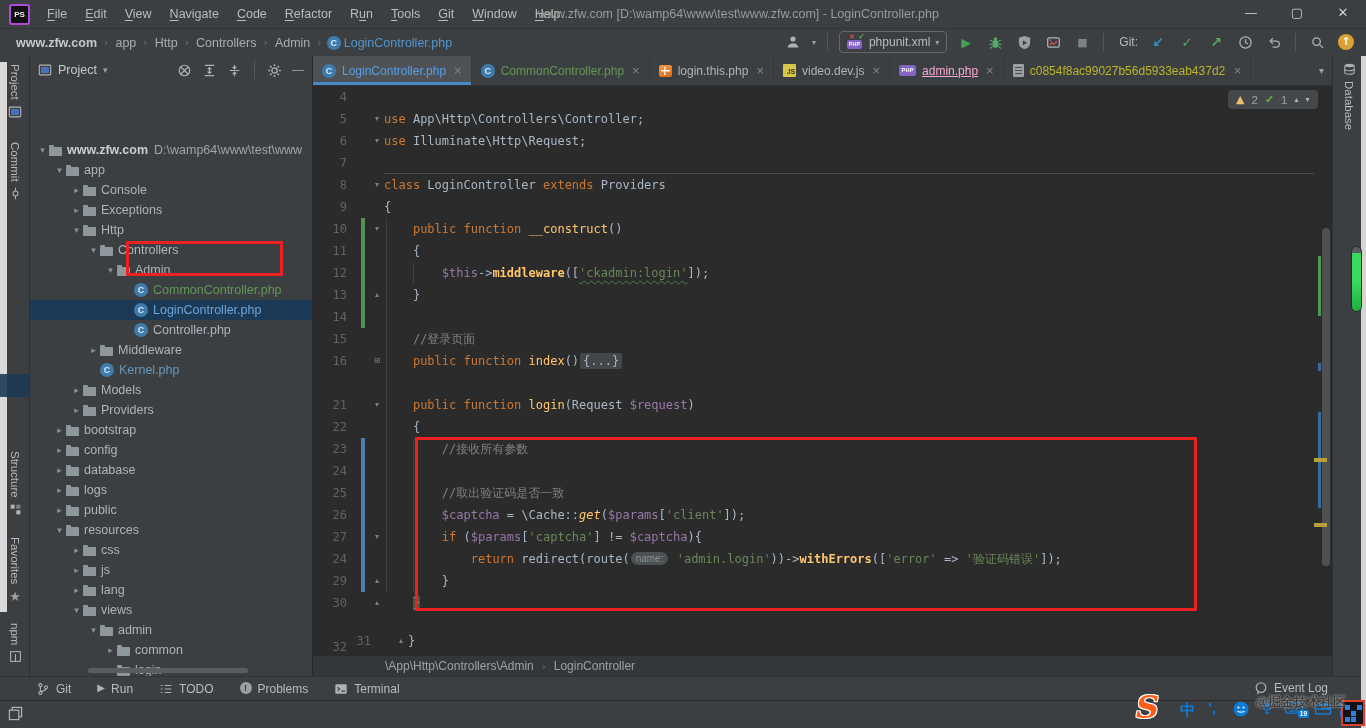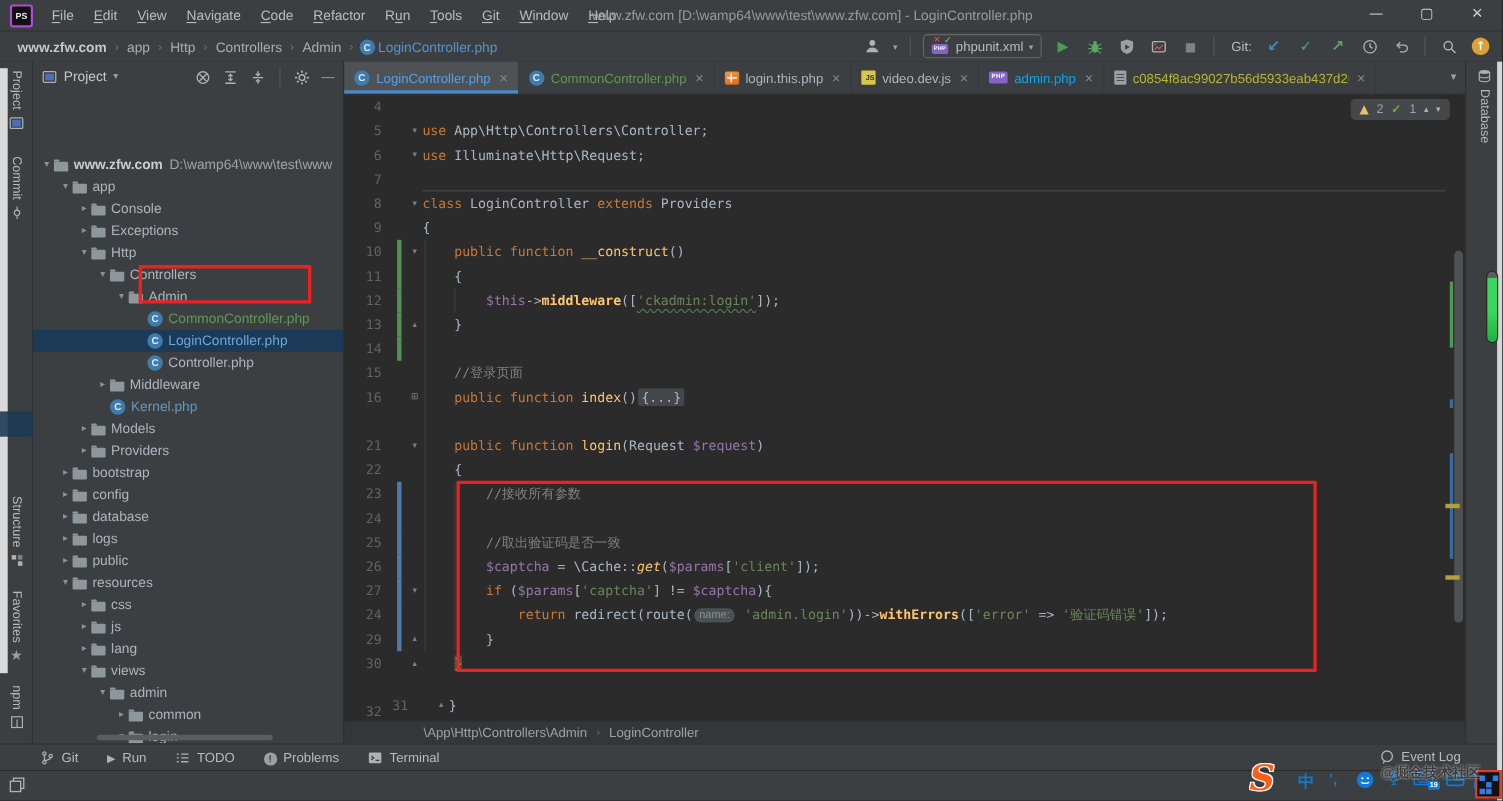--- a/index.html
+++ b/index.html
@@ -135,21 +135,21 @@
   #db-tab{position:absolute;left:1337px;top:62px;width:24px;display:flex;flex-direction:column;align-items:center;gap:5px;
           color:#b6babd;font-size:11.5px;}
   #db-tab .vlabel{writing-mode:vertical-rl;}
   #light-strip-right{left:1361px;top:56px;width:5px;height:672px;background:#d4d4d4;z-index:5;}
   #green-capsule{left:1351px;top:246px;width:11px;height:66px;border-radius:6px;z-index:6;
                  background:linear-gradient(#5a5e60 0 9%, #38d95e 9% 55%, #1faf3f);border:1px solid #2a2a2a;box-sizing:border-box;}
 
   
   #bottombar{left:0;top:676px;width:1366px;height:24px;background:#3c3f41;border-top:1px solid #323232;box-sizing:border-box;
              display:flex;align-items:center;}
-  .bitem{display:flex;align-items:flex-end;gap:6px;color:#bbbbbb;font-size:12px;margin-right:26px;}
+  .bitem{display:flex;align-items:flex-start;gap:6px;color:#bbbbbb;font-size:12px;margin-right:26px;}
   #bottom-left{display:flex;align-items:center;padding-left:36px;}
   #eventlog{position:absolute;right:38px;top:676px;height:24px;display:flex;align-items:center;gap:6px;color:#bbbbbb;font-size:12px;}
   .prob-i{display:inline-block;width:12px;height:12px;border-radius:50%;background:#9da0a3;color:#3c3f41;
           font:bold 9px/12px "Liberation Sans",sans-serif;text-align:center;}
 
   
   #statusbar{left:0;top:700px;width:1366px;height:28px;background:#3c3f41;border-top:1px solid #2b2b2b;box-sizing:border-box;}
   #status-left{position:absolute;left:8px;top:706px;}
   #status-right{position:absolute;left:992px;top:732px;height:27px;display:flex;align-items:center;gap:22px;color:#bbbbbb;font-size:12px;}
 
@@ -602,21 +602,21 @@
         <span class="i ">
           <span class="ji">JS</span>
         </span>
         <span class="tlbl" style="color: rgb(173, 180, 189);">video.dev.js</span>
         <span class="tclose">×</span>
       </div>
       <div class="tab">
         <span class="i ">
           <span class="pi">PHP</span>
         </span>
-        <span class="tlbl" style="color: #0ea5e9;">admin.php</span>
+        <span class="tlbl" style="color: #f9a8d4; text-decoration: underline;">admin.php</span>
         <span class="tclose">×</span>
       </div>
       <div class="tab">
         <span class="i ">
           <span class="fli"></span>
         </span>
         <span class="tlbl trunc" style="color: rgb(187, 181, 41);">c0854f8ac99027b56d5933eab437d26e22</span>
         <span class="tclose">×</span>
       </div>
       <span class="glyph" id="tab-overflow">▾</span>

